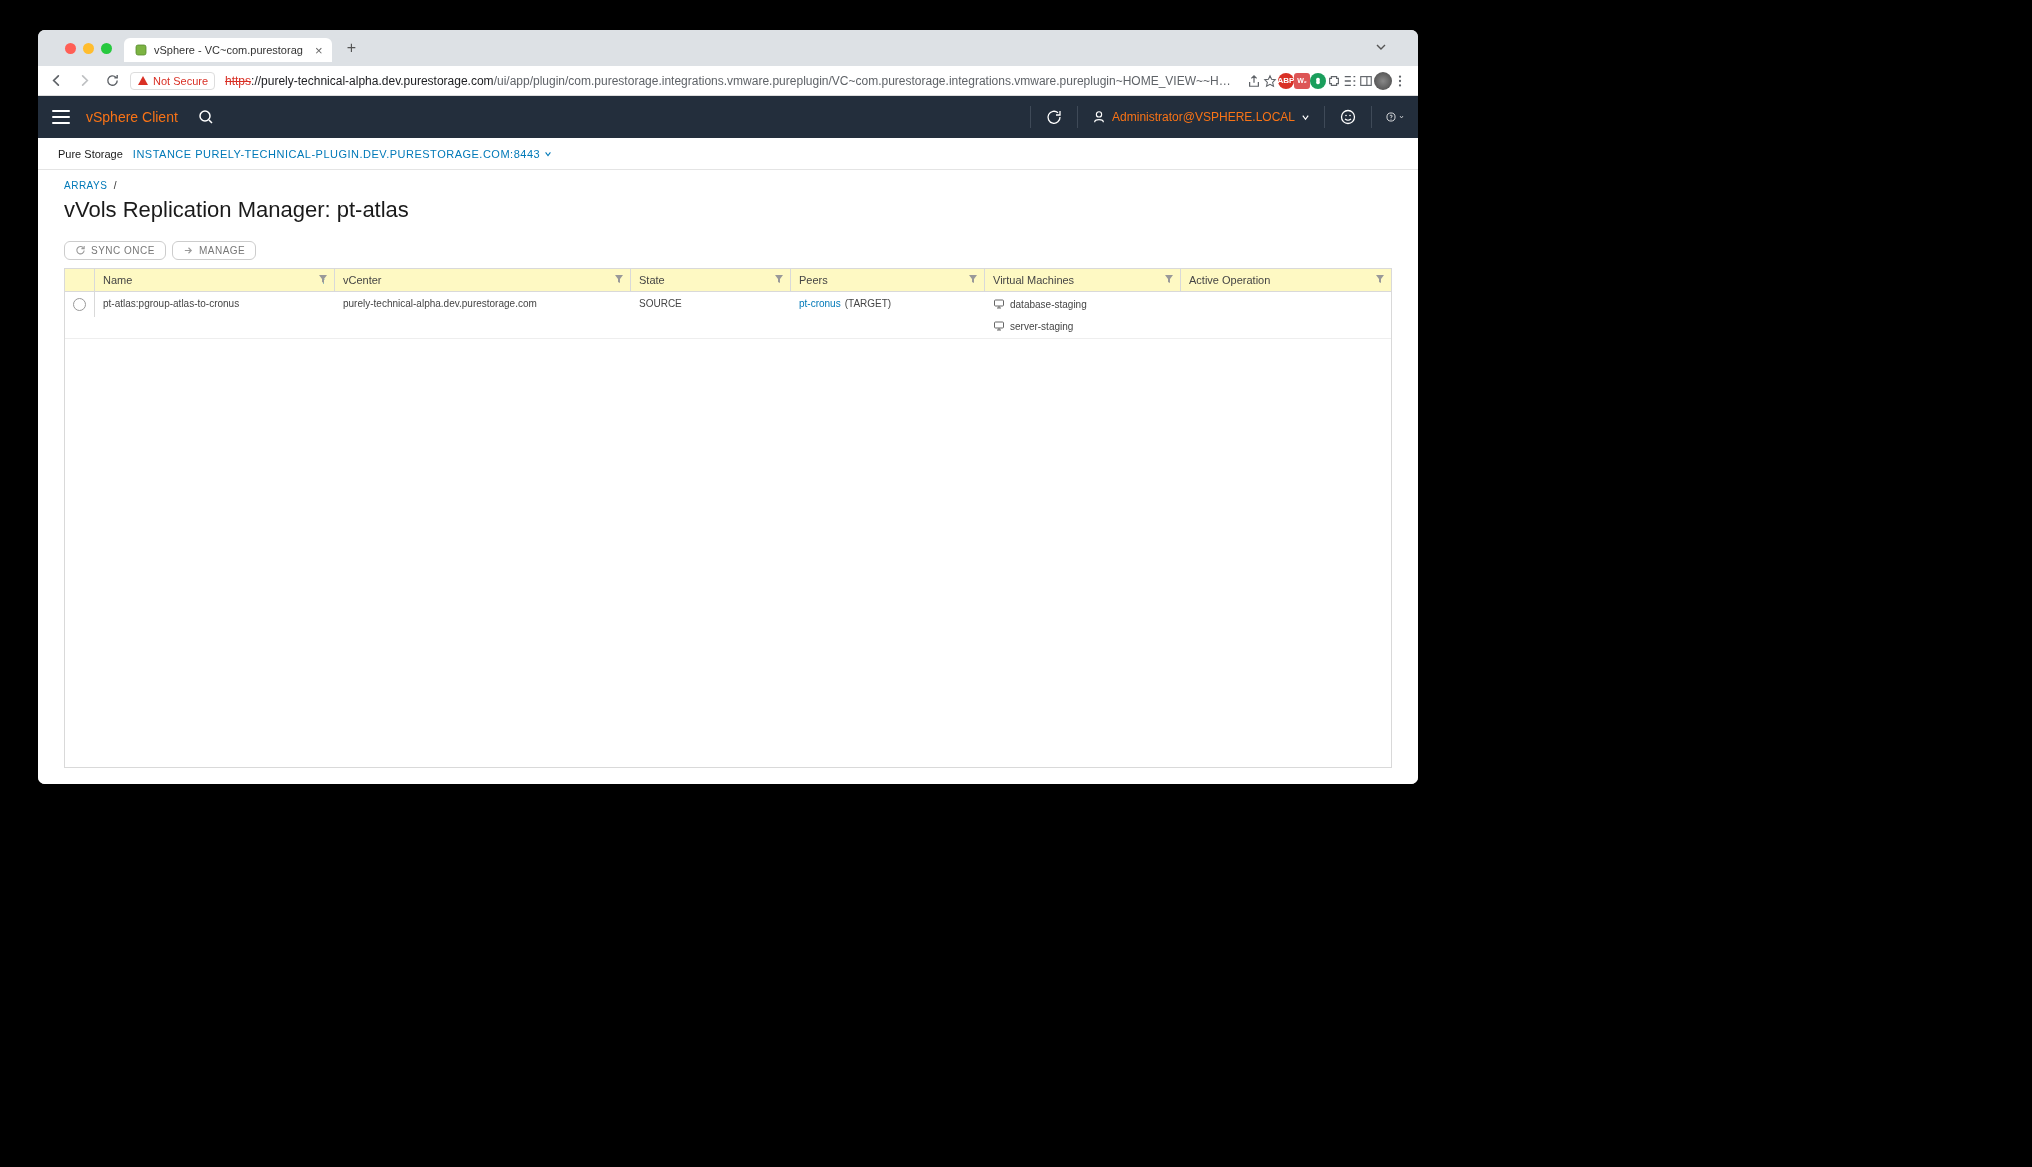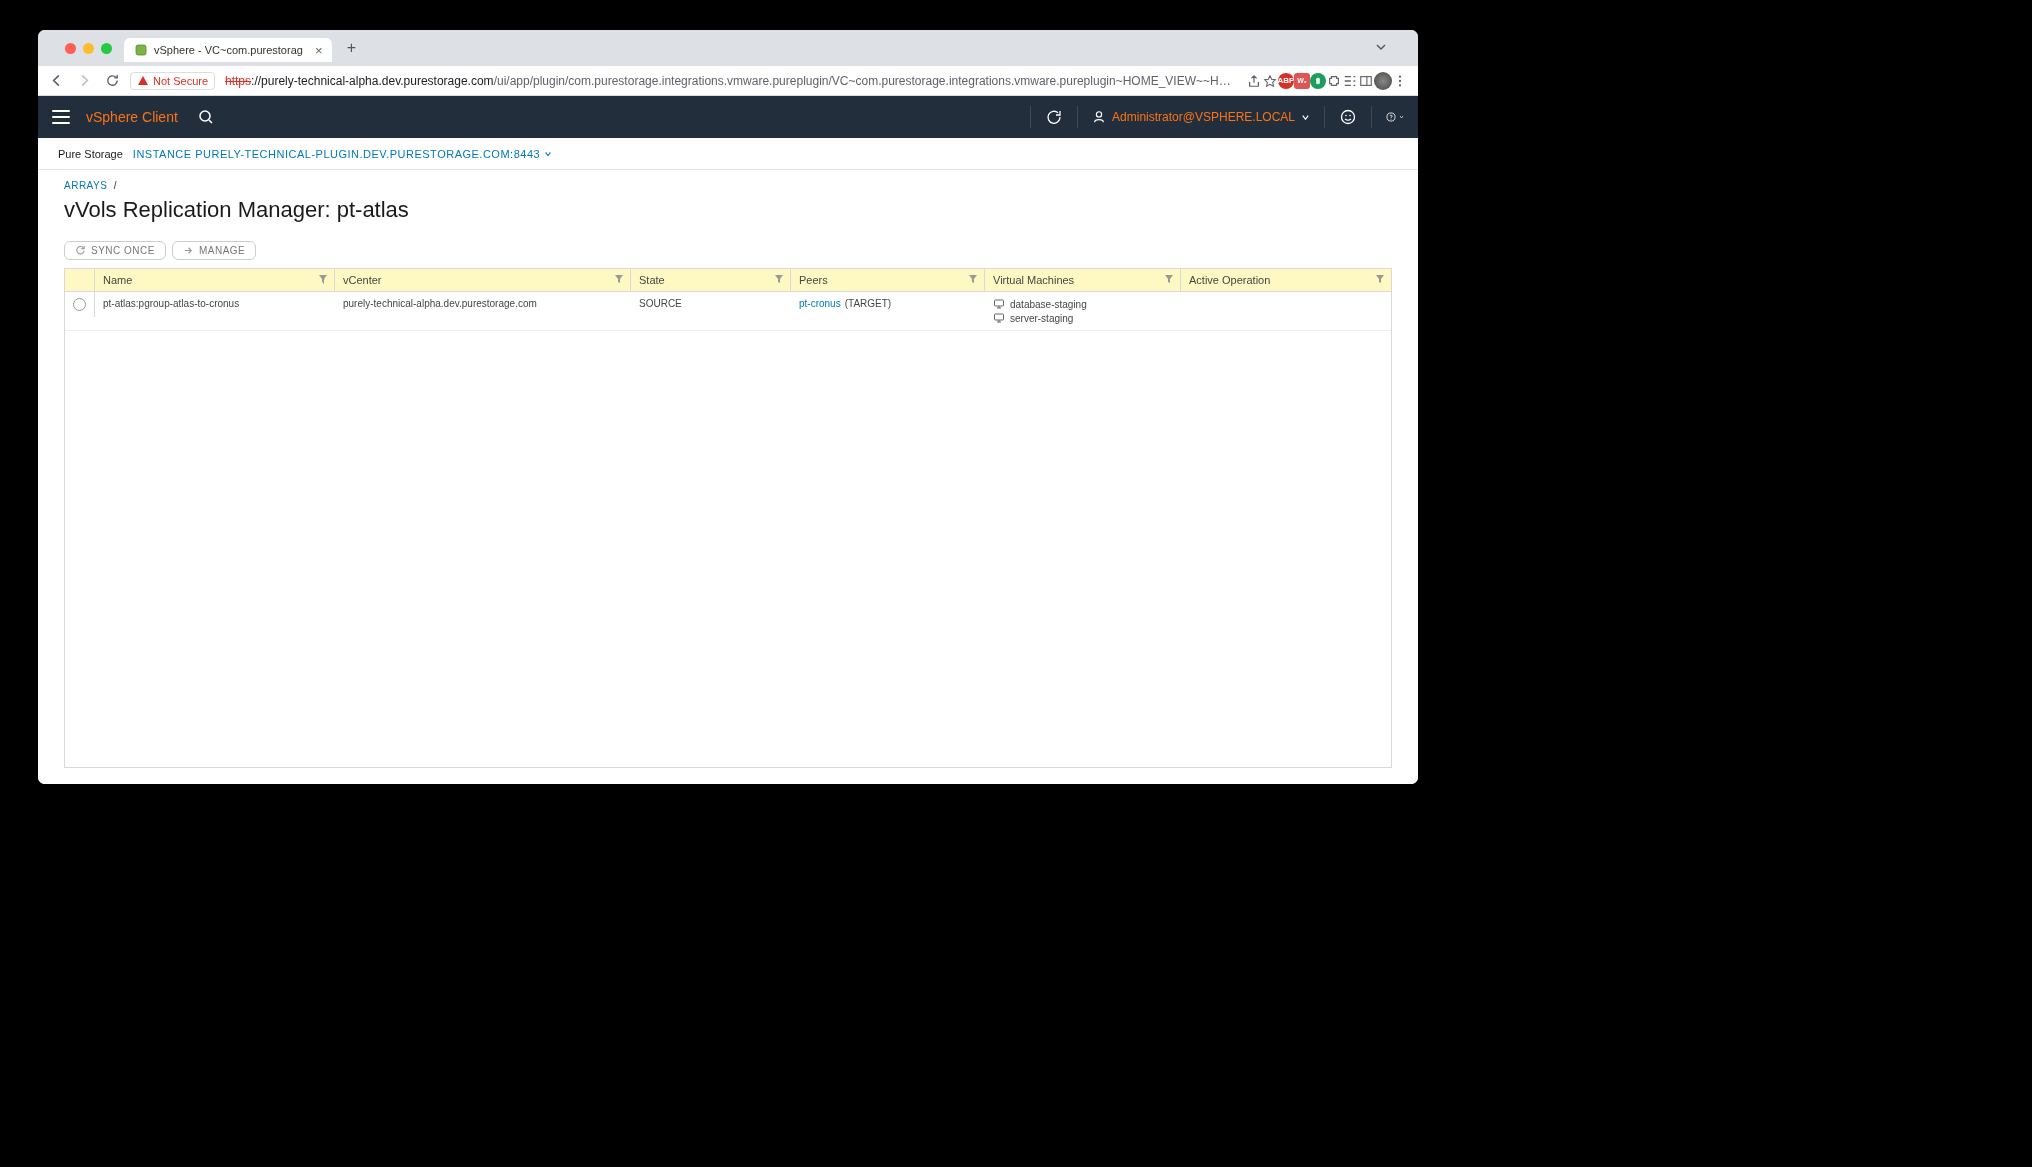--- a/index.html
+++ b/index.html
@@ -80,21 +80,21 @@
   .col-op { flex:1; }
   .sort-icon { margin-left:auto; color:#0079b8; font-size:10px;}
   .filter-icon { margin-left:6px; color:#999; width:10px; height:10px;}
   .th .filter-right { position:absolute; right:6px; top:50%; transform:translateY(-50%); }
   .tbody { flex:1; overflow:auto; }
   .trow { display:flex; border-bottom:1px solid #eee; font-size:10px; color:#454545; min-height: 30px; align-items:flex-start; }
   .trow .td { padding-top:6px; padding-bottom:6px;}
   .radio { width:13px; height:13px; border:1px solid #999; border-radius:50%; }
   .peer-link { color:#0079b8; }
   .peer-suffix { color:#454545; margin-left:4px;}
-  .vm-list { display:flex; flex-direction:column; gap:2px; }
+  .vm-list { display:flex; flex-direction:column; gap:10px; }
   .vm-item { display:flex; align-items:center; gap:5px; }
   .vm-icon { width:12px; height:12px; }
   
   
   .footer-panel { height: 28px; border-top: 1px solid #ccc; background:#fff; display:flex; align-items:center; padding:0 14px; font-size:12px; color:#333; gap:20px; }
   .footer-toggle { width:14px; height:14px; display:flex; align-items:center; justify-content:center; transform:rotate(180deg);}
 </style>
 </head>
 <body>
 

